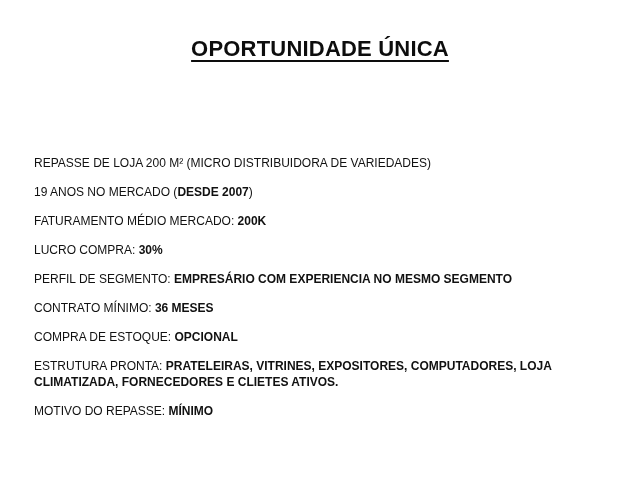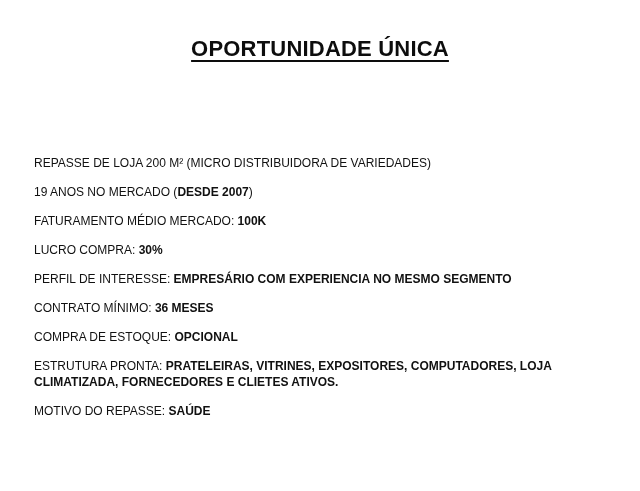--- a/index.html
+++ b/index.html
@@ -56,22 +56,22 @@
 </head>
 <body>
 
 <div class="slide">
 
   <div class="title"><span>OPORTUNIDADE ÚNICA</span></div>
 
   <div class="body-block">
       <div class="line"><span>REPASSE DE LOJA 200 M² (MICRO DISTRIBUIDORA DE VARIEDADES)</span></div>
       <div class="line"><span>19 ANOS NO MERCADO (</span><b>DESDE 2007</b><span>)</span></div>
-      <div class="line"><span>FATURAMENTO MÉDIO MERCADO: </span><b>100K</b></div>
+      <div class="line"><span>FATURAMENTO MÉDIO MERCADO: </span><b>200K</b></div>
       <div class="line"><span>LUCRO COMPRA: </span><b>30%</b></div>
-      <div class="line"><span>PERFIL DE INTERESSE: </span><b>EMPRESÁRIO COM EXPERIENCIA NO MESMO SEGMENTO</b></div>
+      <div class="line"><span>PERFIL DE SEGMENTO: </span><b>EMPRESÁRIO COM EXPERIENCIA NO MESMO SEGMENTO</b></div>
       <div class="line"><span>CONTRATO MÍNIMO: </span><b>36 MESES</b></div>
       <div class="line"><span>COMPRA DE ESTOQUE: </span><b>OPCIONAL</b></div>
       <div class="line"><span>ESTRUTURA PRONTA: </span><b>PRATELEIRAS, VITRINES, EXPOSITORES, COMPUTADORES, LOJA CLIMATIZADA, FORNECEDORES E CLIETES ATIVOS.</b></div>
-      <div class="line"><span>MOTIVO DO REPASSE: </span><b>SAÚDE</b></div>
+      <div class="line"><span>MOTIVO DO REPASSE: </span><b>MÍNIMO</b></div>
     </div>
 
 </div>
 
 </body></html>

